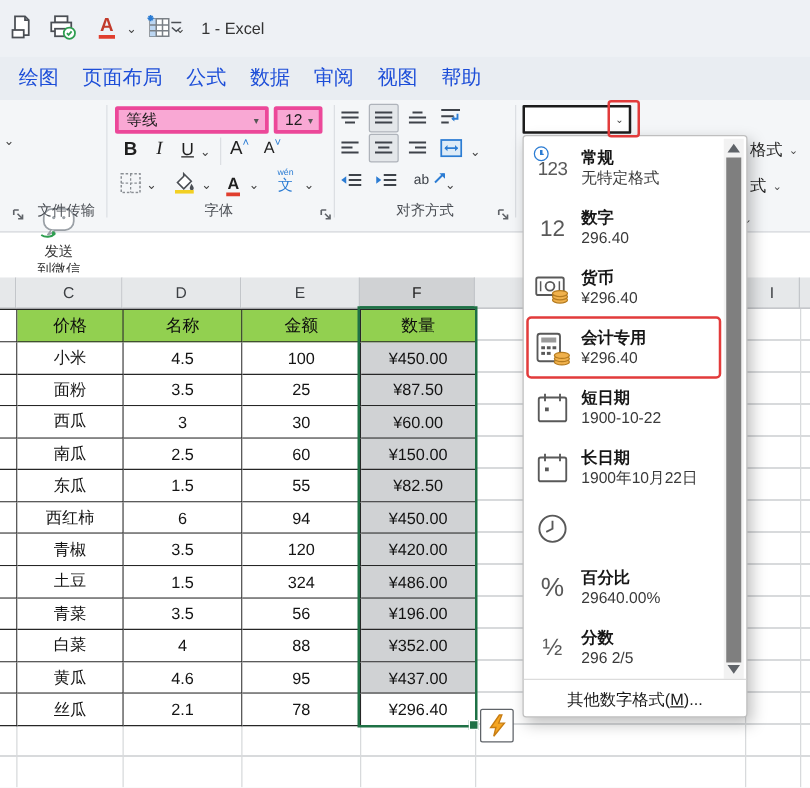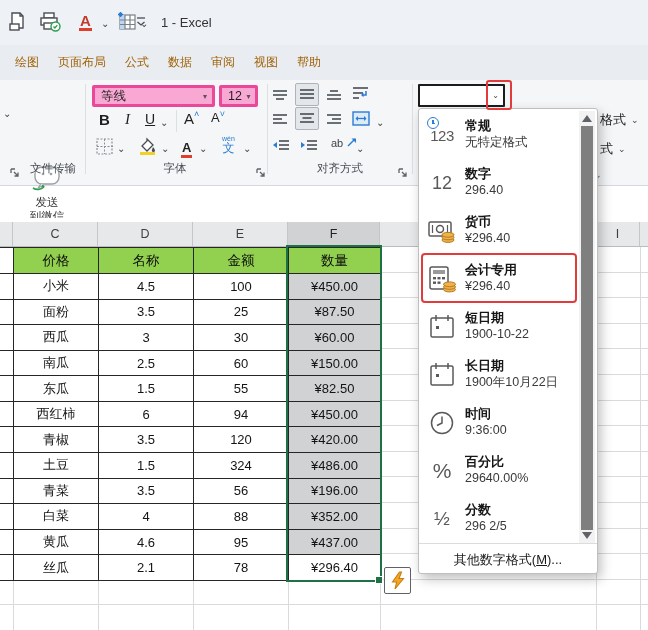--- a/index.html
+++ b/index.html
@@ -13,21 +13,21 @@
   .titlebar { position:absolute; left:0; top:0; width:648px; height:45px; background:#eef1f5; }
   .titlebar .ic { position:absolute; top:12px; display:flex; align-items:center; }
   .chev { font-size:9px; color:#444; line-height:1; }
   .qat-chev { position:absolute; font-size:10px; color:#444; }
   .title-text { position:absolute; left:161px; top:15px; font-size:13px; color:#333; }
   .a-red { font-size:15px; font-weight:bold; color:#c23a2b; border-bottom:3px solid #e03e2d; line-height:15px; padding:0 1px; }
   .a-red2 { font-size:13px; font-weight:bold; color:#1f1f1f; border-bottom:3px solid #e03e2d; line-height:13px; padding:0 1px; }
   
   .menubar { position:absolute; left:0; top:45px; width:648px; height:35px; background:#e9edf2;
     display:flex; align-items:center; padding-left:15px; gap:19px; }
-  .menu-tab { font-size:12px; color:#a16207; cursor:default; white-space:nowrap; }
+  .menu-tab { font-size:16px; color:#1d4ed8; cursor:default; white-space:nowrap; }
   
   .ribbon { position:absolute; left:0; top:80px; width:648px; height:106px; background:#f4f6f8; border-bottom:1px solid #d5d8dc; }
   .rsep { position:absolute; top:4px; height:90px; width:1px; background:#dcdfe3; }
   .glabel { position:absolute; top:81px; font-size:11.5px; color:#4a4e54; text-align:center; }
   .launcher { position:absolute; top:84px; width:11px; height:11px; }
   .combo { position:absolute; background:#f9a8d4; border:3px solid #ec4899; border-radius:2px; display:flex; align-items:center; font-size:12.5px; color:#1f1f1f; }
   .combo .cv { flex:1; padding-left:6px; }
   .combo .ca { width:14px; text-align:center; font-size:8px; color:#555; }
   .rbtn { position:absolute; display:flex; align-items:center; font-size:14px; color:#1f1f1f; }
   .wechat-txt { position:absolute; left:22px; top:115px; width:50px; text-align:center; font-size:11.5px; color:#333; line-height:14px; }
@@ -523,24 +523,20 @@
           <div class="dd-val">1900年10月22日</div>
         </div>
       </div>
       <div class="dd-item">
         <div class="dd-ico">
           <svg width="26" height="26" viewBox="0 0 26 26">
               <circle cx="13" cy="13" r="10.5" class="oline"></circle>
               <path d="M13 6.5V13l-5 2.5" fill="none" stroke="#595959" stroke-width="1.5"></path>
             </svg>
         </div>
-        <div class="dd-txt">
-          <div class="dd-title">时间</div>
-          <div class="dd-val">9:36:00</div>
-        </div>
       </div>
       <div class="dd-item">
         <div class="dd-ico gpct">%</div>
         <div class="dd-txt">
           <div class="dd-title">百分比</div>
           <div class="dd-val">29640.00%</div>
         </div>
       </div>
       <div class="dd-item">
         <div class="dd-ico gfrac">½</div>

